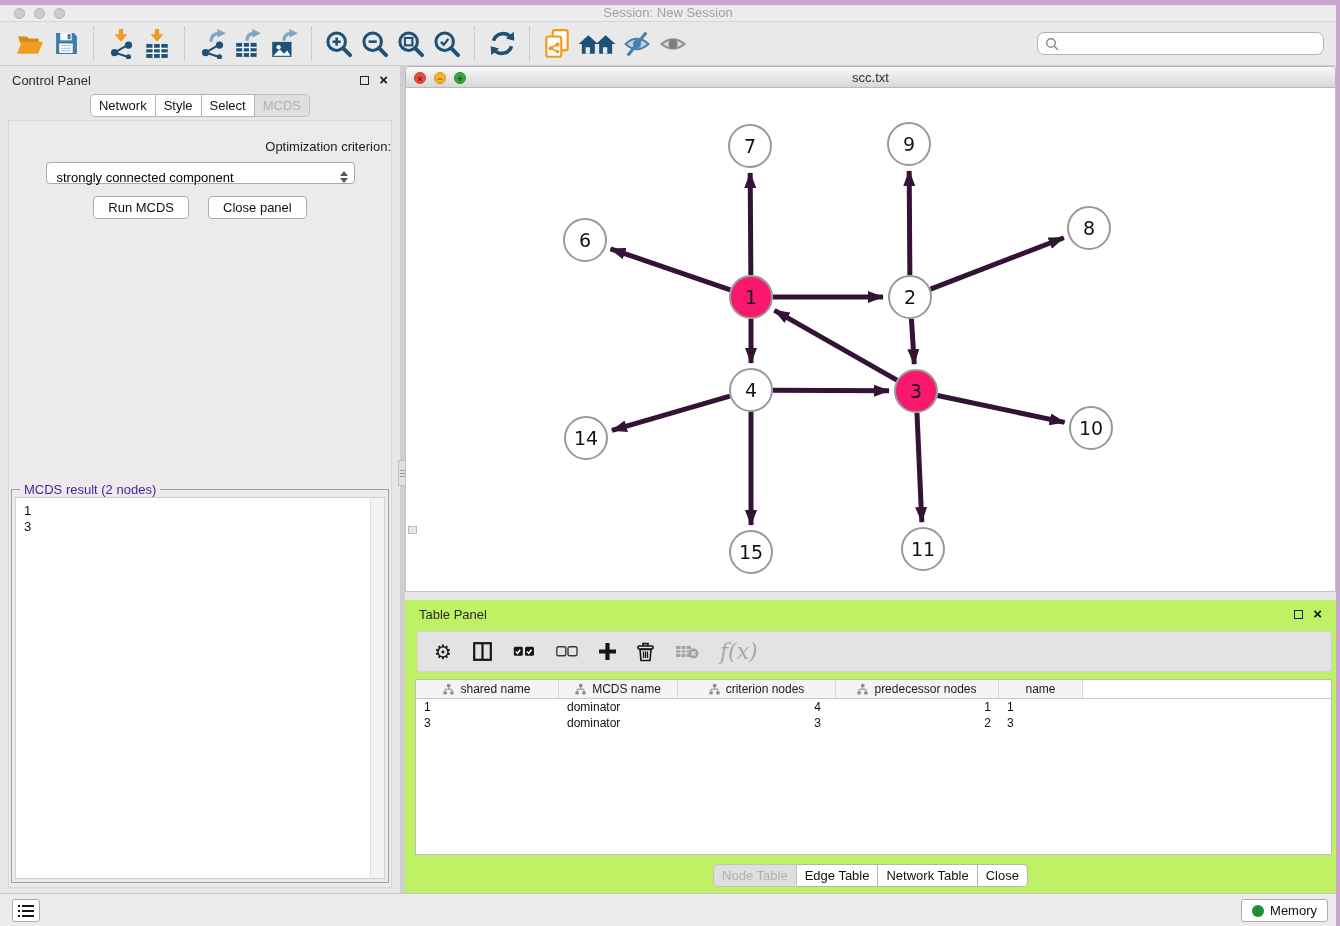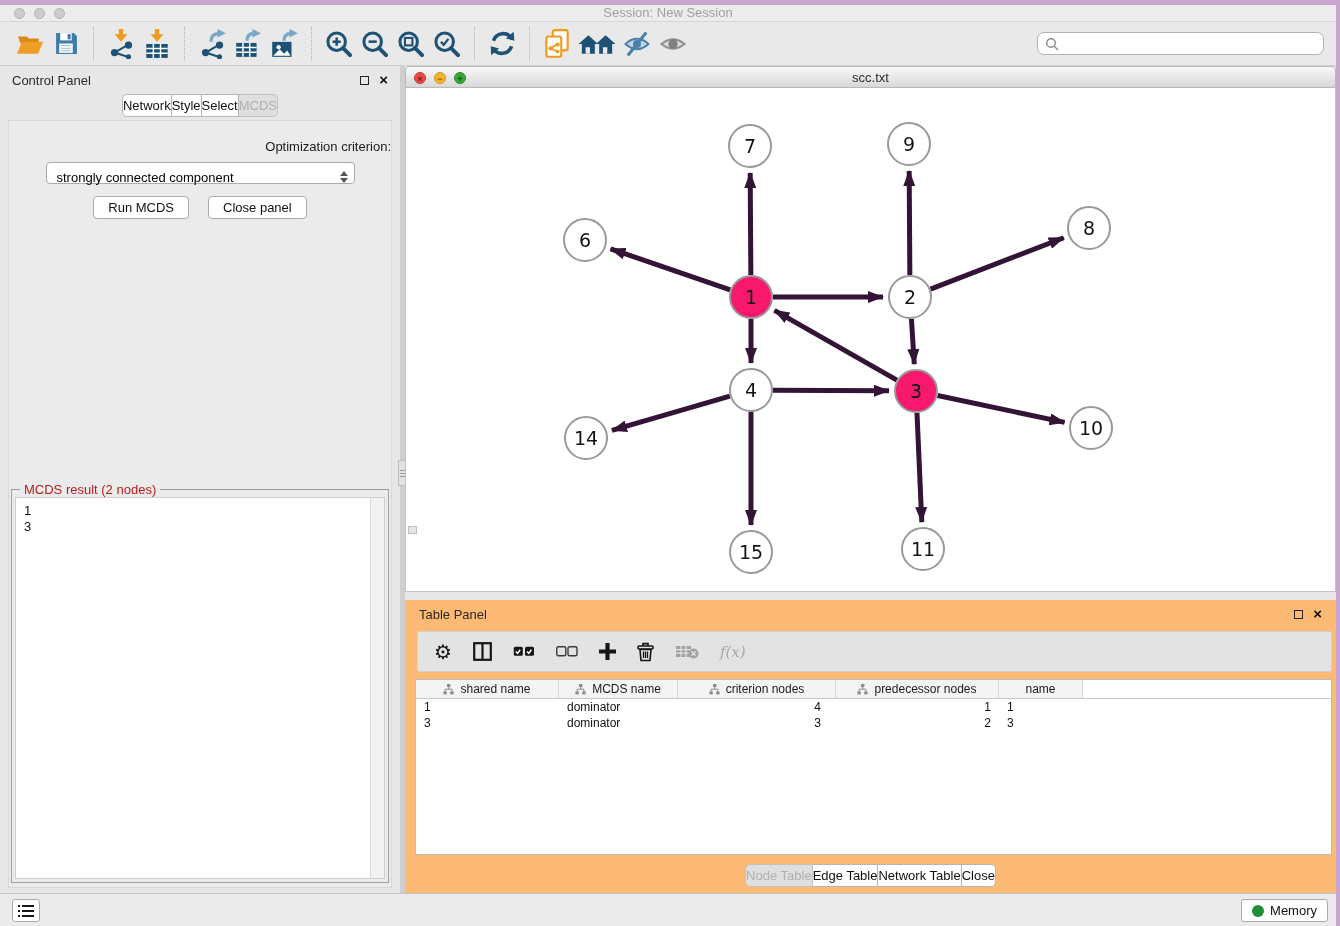--- a/index.html
+++ b/index.html
@@ -19,59 +19,59 @@
   .searchwrap{margin-left:auto;width:287px;height:23px;background:#fff;border:1px solid #b3b3b3;border-radius:7px;display:flex;align-items:center;padding:0 7px;gap:5px}
   .searchwrap input{border:none;outline:none;flex:1;font-size:13px;background:transparent;font-family:"Liberation Sans",sans-serif}
 
   
   #control-panel{position:absolute;left:0;top:61px;width:400px;bottom:33px;background:#e7e7e7}
   .panel-head{height:28px;display:flex;align-items:center;padding:0 12px;font-size:13px;color:#2a2a2a}
   .panel-head .sp{flex:1}
   .float-box{width:9px;height:9px;border:1.5px solid #222;display:inline-block;margin-right:10px}
   .close-x{font-size:15px;font-weight:bold;color:#111;line-height:10px}
   .seg{display:flex;justify-content:center}
-  .seg .tab{font-size:13px;padding:3px 0;background:#fff;border:1px solid #b5b5b5;border-left:none;color:#111;line-height:15px}
+  .seg .tab{font-size:13px;padding:3px 8px;background:#fff;border:1px solid #b5b5b5;border-left:none;color:#111;line-height:15px}
   .seg .tab:first-child{border-left:1px solid #b5b5b5;border-radius:5px 0 0 5px}
   .seg .tab:last-child{border-radius:0 5px 5px 0}
   .seg .tab.sel{background:#dfdfdf;color:#b0b0b0;border-color:#c2c2c2}
   #cp-body{position:absolute;left:8px;right:8px;top:54px;bottom:5px;background:#ebebeb;border:1px solid #d8d8d8}
   .opt-label{text-align:right;margin-top:18px;font-size:13px;color:#1c1c1c}
   .selectbox{margin:8px auto 0;width:309px;height:22px;background:#fff;border:1px solid #ababab;border-radius:4px;display:flex;align-items:center;padding:8px 6px 0 10px;font-size:13px}
   .selectbox .sp{flex:1}
   .stepper{display:flex;flex-direction:column;gap:2px;align-items:center}
   .stepper i{width:0;height:0;border-left:4px solid transparent;border-right:4px solid transparent}
   .stepper .up{border-bottom:5px solid #555}
   .stepper .dn{border-top:5px solid #555}
   .btnrow{display:flex;justify-content:center;gap:19px;margin-top:12px}
   .pbtn{background:#fff;border:1px solid #ababab;border-radius:4px;font-size:13px;padding:3px 14px;color:#111;font-family:"Liberation Sans",sans-serif}
   .groupbox{position:absolute;left:2px;right:2px;top:368px;bottom:4px;border:1px solid #9e9e9e;background:#ebebeb}
-  .groupbox .legend{position:absolute;top:-8px;left:8px;background:#ebebeb;padding:0 4px;font-size:13px;color:#b91c1c}
+  .groupbox .legend{position:absolute;top:-8px;left:8px;background:#ebebeb;padding:0 4px;font-size:13px;color:#4c1d95}
   .groupbox .inner{position:absolute;left:3px;right:3px;top:7px;bottom:3px;background:#fff;border:1px solid #cfcfcf}
   .inner .lines{padding:5px 0 0 8px;font-size:13px;line-height:16px;color:#111}
   .inner .vsb{position:absolute;top:0;bottom:0;right:0;width:14px;background:#f2f2f2;border-left:1px solid #dedede}
   #v-divider{position:absolute;left:400px;top:61px;width:5px;bottom:33px;background:#cfcfcf}
   #v-handle{position:absolute;left:398px;top:455px;width:9px;height:26px;background:#e2e2e2;border:1px solid #bdbdbd;display:flex;flex-direction:column;justify-content:center;gap:2px;align-items:center}
   #v-handle i{width:5px;height:1px;background:#9c9c9c}
 
   
   #net-window{position:absolute;left:405px;top:61px;width:931px;height:526px}
   .net-titlebar{height:22px;background:linear-gradient(#f8f8f8,#d8d8d8);border:1px solid #b9b9b9;border-radius:4px 4px 0 0;position:relative;display:flex;align-items:center;justify-content:center;font-size:13px;color:#2f2f2f}
   .tl{position:absolute;top:5px;width:12px;height:12px;border-radius:50%;font-size:9px;line-height:12px;text-align:center;font-weight:bold}
   .tl.red{left:8px;background:#ea4b42;border:1px solid #c53a33;color:#7e1510}
   .tl.yel{left:28px;background:#f6b127;border:1px solid #d3951c;color:#8a5d05}
   .tl.grn{left:48px;background:#37a837;border:1px solid #2b8a2d;color:#0d4d10}
   #net-view{position:absolute;left:0;top:22px;width:931px;height:504px;background:#fff;border:1px solid #c4c4c4;border-top:none}
   #split-handle{position:absolute;left:408px;top:521px;width:9px;height:8px;background:#e6e6e6;border:1px solid #bdbdbd}
 
   
-  #table-panel{position:absolute;left:405px;top:595px;width:931px;bottom:33px;background:#fdba74}
+  #table-panel{position:absolute;left:405px;top:595px;width:931px;bottom:33px;background:#bef264}
   #tp-toolbar{position:absolute;left:12px;right:4px;top:31px;height:41px;background:#e3e3e3;border:1px solid #d2d2d2;border-radius:3px;display:flex;align-items:center;gap:21px;padding:0 16px}
   .ticon{display:flex;align-items:center;justify-content:center;height:24px}
   .gear{font-size:20px;color:#161616;line-height:20px}
-  .fx{font-family:"DejaVu Serif",serif;font-style:italic;font-size:15px;color:#a8a8a8}
+  .fx{font-family:"DejaVu Serif",serif;font-style:italic;font-size:22px;color:#a8a8a8}
   #tp-table{position:absolute;left:10px;right:4px;top:79px;bottom:38px;background:#fff;border:1px solid #bcbcbc}
   .thead{display:flex;height:19px;border-bottom:1px solid #c6c6c6;font-size:12px;color:#1a1a1a}
   .th{background:#f4f4f4;border-right:1px solid #d9d9d9;display:flex;align-items:center;justify-content:center;gap:6px;position:relative}
   .trow{display:flex;height:16px;font-size:12px;color:#111;align-items:center}
   .td{padding:0 8px;overflow:hidden;white-space:nowrap}
   .num{text-align:right;padding-right:15px}
   .tabs-bottom{position:absolute;left:0;right:0;bottom:6px;display:flex;justify-content:center}
 
   
   #statusbar{position:absolute;left:0;right:0;bottom:0;height:33px;background:#ebebeb;border-top:1px solid #c6c6c6}

